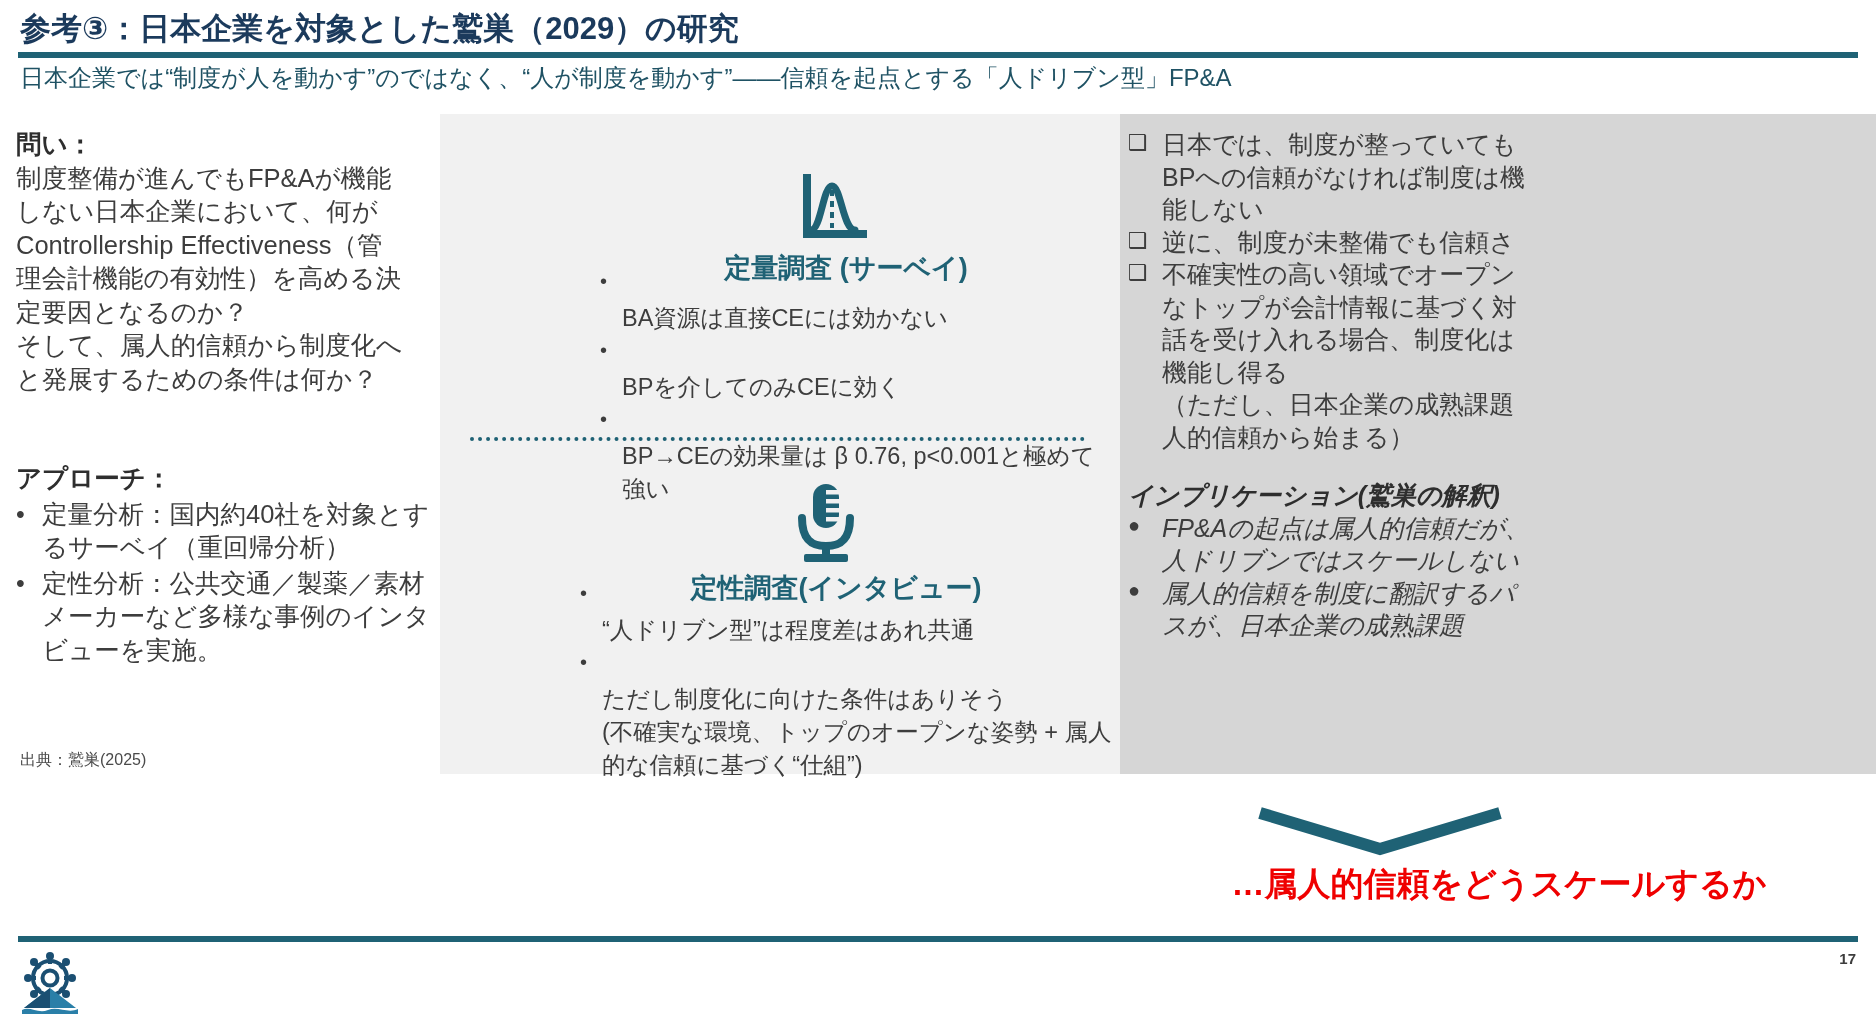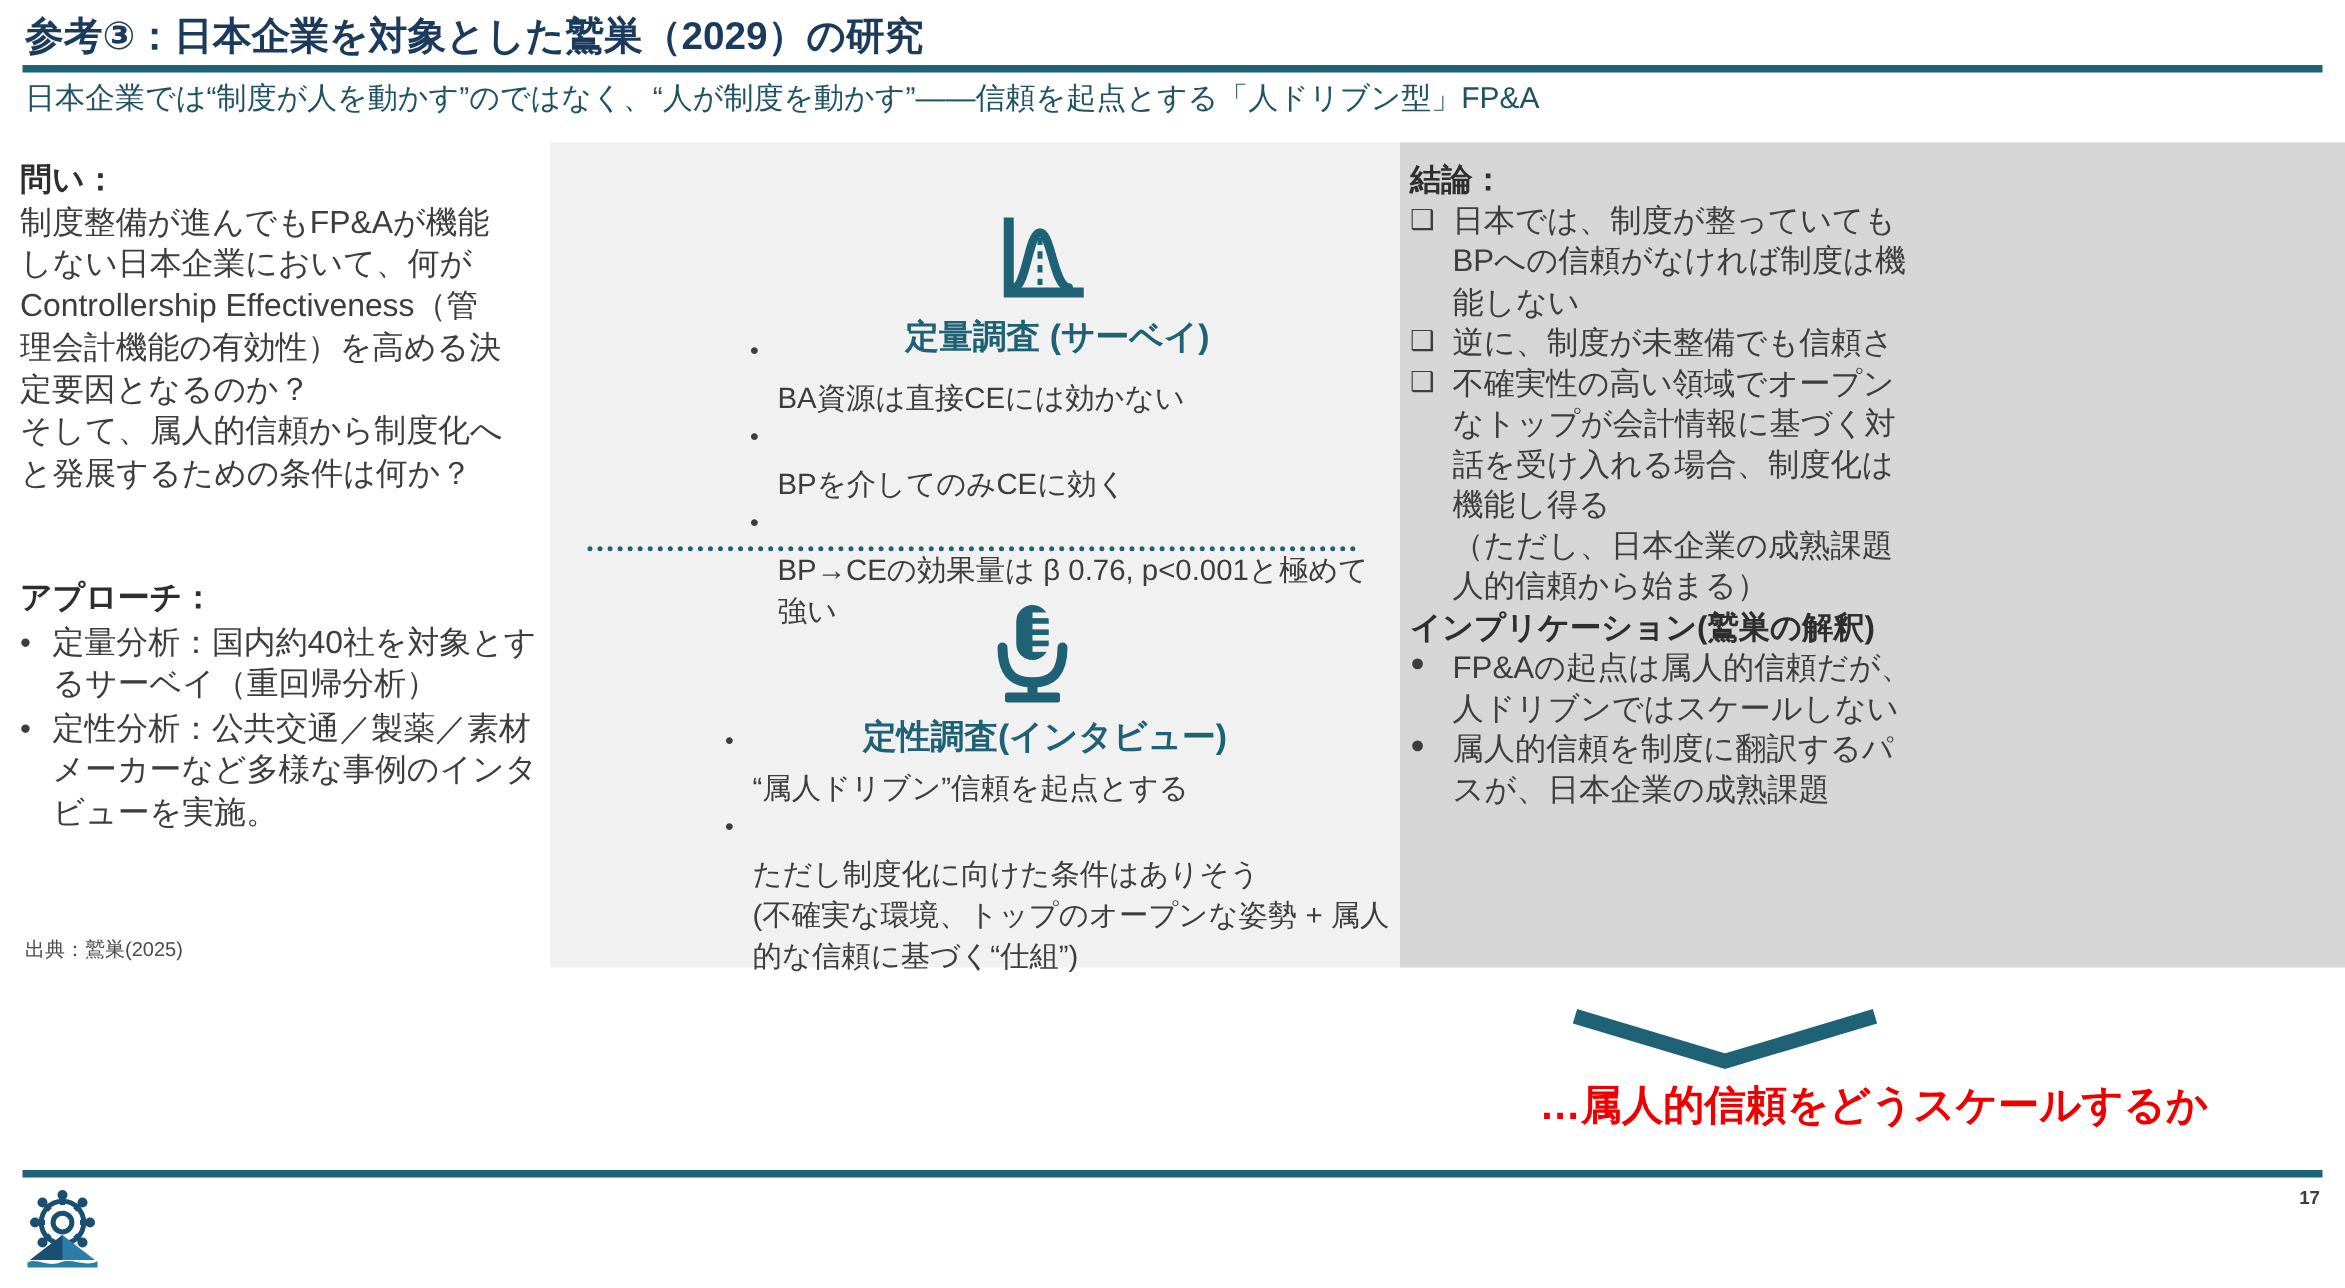--- a/index.html
+++ b/index.html
@@ -79,21 +79,21 @@
   }
   .right-content{
     position:absolute;left:1128px;top:128px;width:742px;
     font-size:25px;line-height:1.30;color:#3d3d3d;
   }
   .r-head{font-weight:bold;color:#2e2e2e;display:block;}
   .r-row{display:flex;align-items:flex-start;}
   .r-marker{flex:0 0 34px;font-size:22px;line-height:1.33;color:#3d3d3d;}
   .r-marker.disc{font-size:20px;}
   .r-txt{flex:1;}
-  .impl-block{}
+  .impl-block{margin-top:26px;font-style:italic;}
   .chevron-wrap{
     position:absolute;left:1250px;top:805px;width:260px;height:52px;
   }
   .red-line{
     position:absolute;left:1128px;top:862px;width:742px;
     text-align:center;color:#ef0000;font-weight:bold;font-size:33px;
     white-space:nowrap;
   }
 
   
@@ -183,35 +183,34 @@
         <rect x="34" y="62" width="8" height="14" fill="#1f6275"></rect>
         <rect x="16" y="74" width="44" height="8" rx="2" fill="#1f6275"></rect>
       </svg>
     </span>
     <span class="sec-title">定性調査(インタビュー)</span>
   </div>
 
   <div class="sec-bullets" id="sec2-bullets">
     <div class="sb-row">
       <span class="sb-dot">•</span>
-      <span class="sb-txt">“属人ドリブン”信頼を起点とする</span>
+      <span class="sb-txt">“人ドリブン型”は程度差はあれ共通</span>
     </div>
     <div class="sb-row">
       <span class="sb-dot">•</span>
       <span class="sb-txt">
         <span>ただし制度化に向けた条件はありそう</span>
         <span class="sb-sub" style="display:block;margin-left:0;">(不確実な環境、トップのオープンな姿勢 + 属人的な信頼に基づく“仕組”)</span>
       </span>
     </div>
   </div>
 
   <div class="right-panel"></div>
 
   <div class="right-content">
-    <span class="r-head">結論：</span>
 
     <div class="r-row">
       <span class="r-marker">❑</span>
       <span class="r-txt">
         <span style="display:block">日本では、制度が整っていても</span>
         <span style="display:block">BPへの信頼がなければ制度は機</span>
         <span style="display:block">能しない</span>
       </span>
     </div>
 

